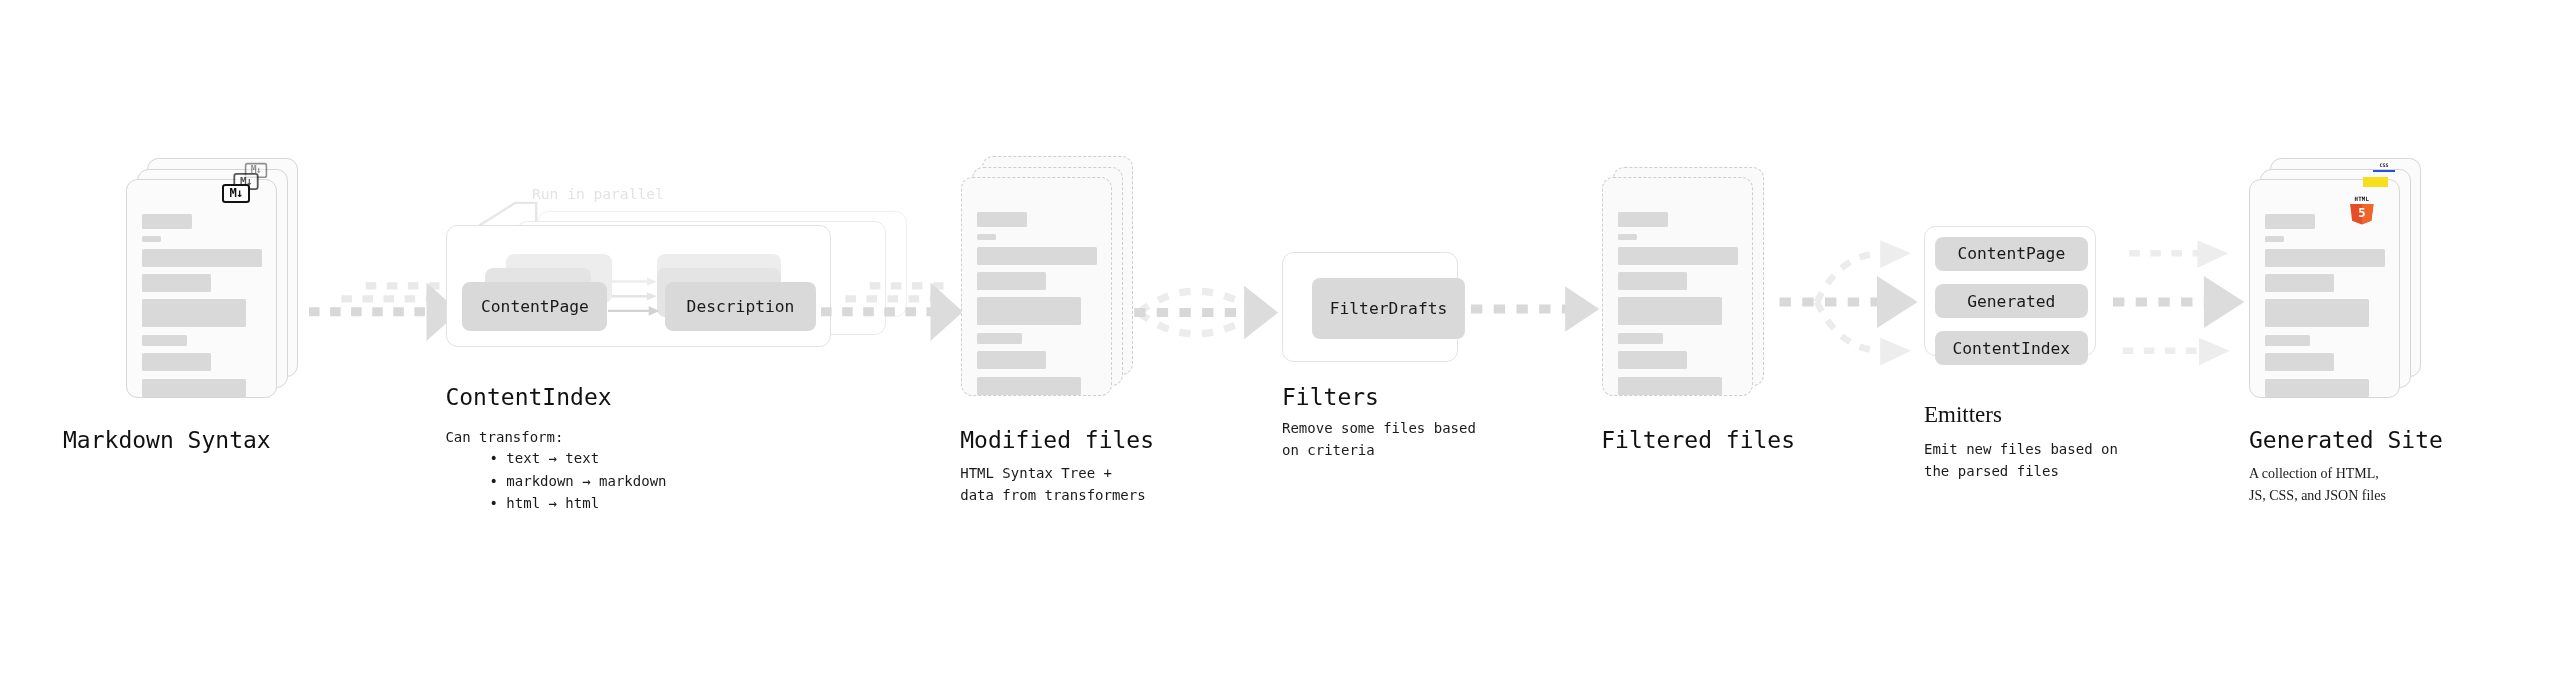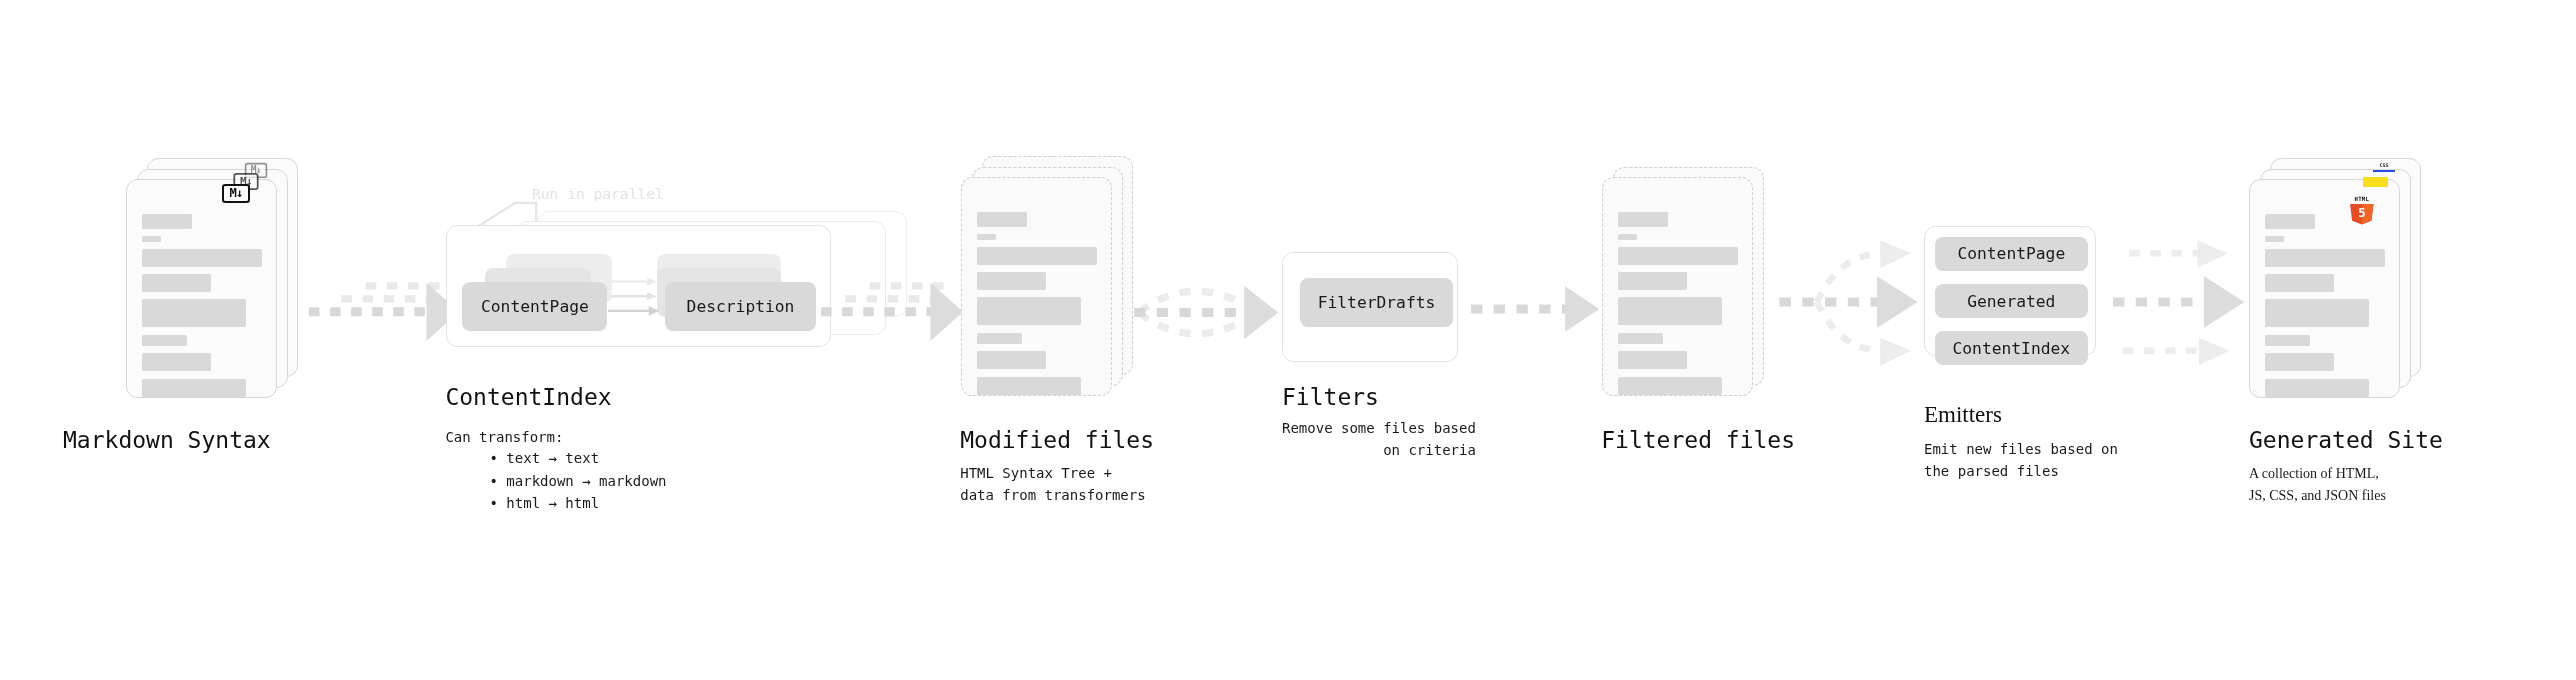--- a/index.html
+++ b/index.html
@@ -190,26 +190,26 @@
   <g stroke="#ececec" stroke-width="9" stroke-dasharray="14 14" fill="none">
     <path d="M6 55 Q70 4 150 52"></path>
     <path d="M6 55 Q70 106 150 58"></path>
   </g>
   <path d="M0 55 H150" stroke="#d8d8d8" stroke-width="11" stroke-dasharray="14 14" fill="none"></path>
   <polygon points="136,22 178,55 136,88" fill="#dcdcdc"></polygon>
 </svg>
 
 <div class="stage" style="left:1282px;">
   <div class="groupbox" style="left:0;top:252px;width:176px;height:110px;">
-    <div class="pill" style="position:absolute;left:17px;top:25px;width:153px;height:49px;">
+    <div class="pill" style="position:absolute;left:29px;top:25px;width:153px;height:61px;">
         <span>FilterDrafts</span>
       </div>
   </div>
   <div class="title" style="position:absolute;top:384px;left:0px;">Filters</div>
-  <div class="sub" style="position:absolute;top:418px;left:0px;text-align:right;">Remove some files based
+  <div class="sub" style="position:absolute;top:418px;left:0px;">Remove some files based
 on criteria</div>
 </div>
 
 <svg class="stage" style="left:1471px;top:286px;" width="138" height="46" viewBox="0 0 170 56">
   <path d="M0 28 H128" stroke="#d8d8d8" stroke-width="11" stroke-dasharray="14 14" fill="none"></path>
   <polygon points="116,0 158,28 116,56" fill="#dcdcdc"></polygon>
 </svg>
 
 <div class="stage" style="left:1602px;">
   <div class="cardstack" style="top:156px;position:absolute;">

